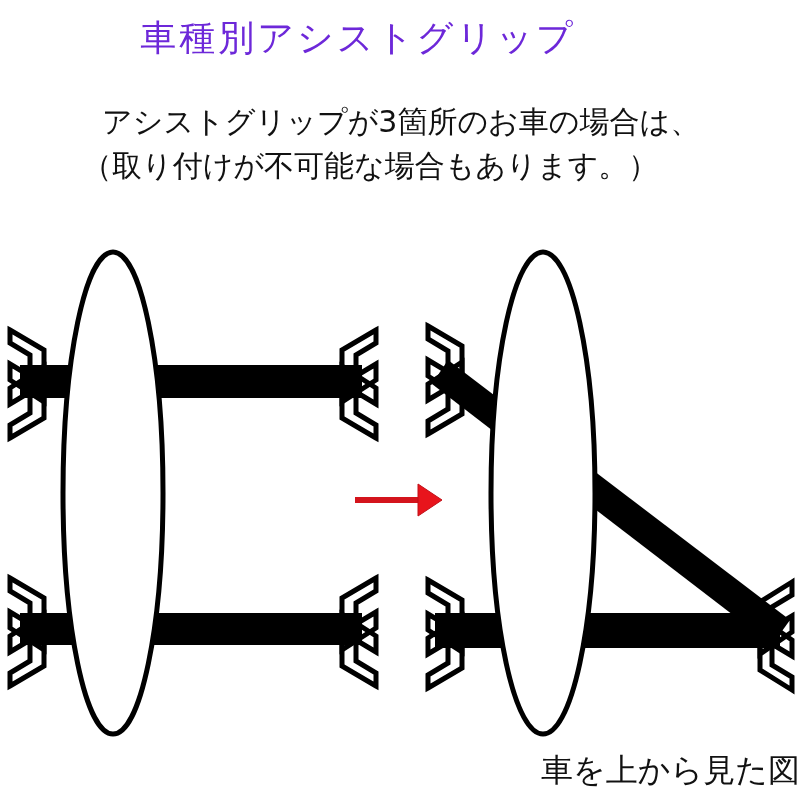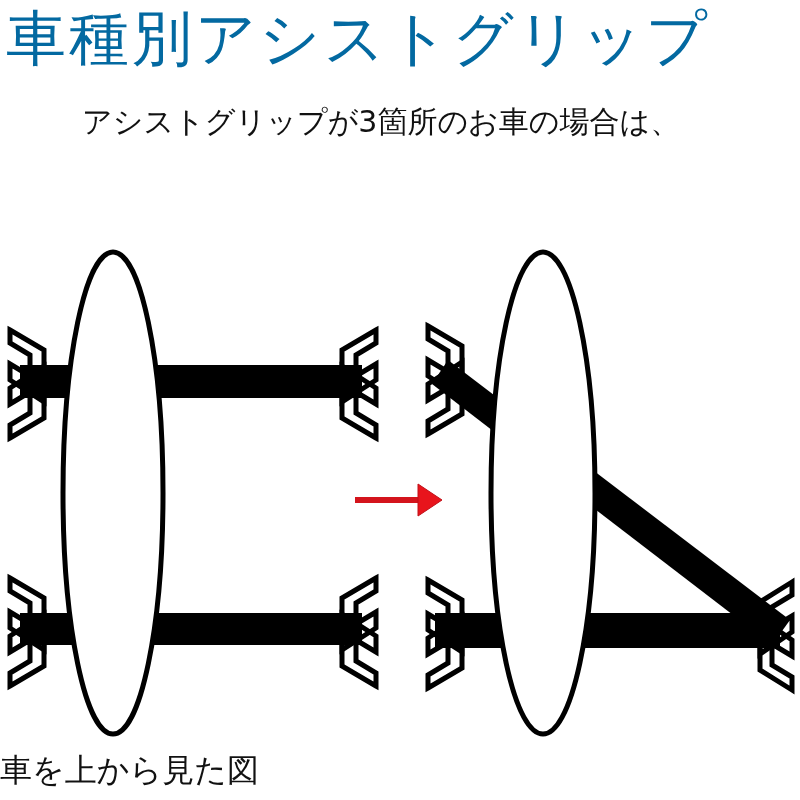--- a/index.html
+++ b/index.html
@@ -1,42 +1,43 @@
 <!DOCTYPE html>
 <html><head>
   <meta charset="utf-8">
   <style>
     html, body { margin: 0; padding: 0; background: #ffffff; }
     body { width: 800px; height: 800px; position: relative; overflow: hidden; }
     .title {
       position: absolute; left: 0; top: 2px; width: 716px; text-align: center;
       font-family: "DejaVu Serif", "Liberation Serif", serif;
-      font-size: 60px; color: #0369a1; letter-spacing: 3px; line-height: 72px;
+      font-size: 36px; color: #6d28d9; letter-spacing: 3px; line-height: 72px;
     }
     .desc {
       position: absolute; left: 82px; top: 100px;
       font-family: "DejaVu Sans", "Liberation Sans", sans-serif;
       font-size: 30px; color: #111; line-height: 44px;
     }
-    .desc div { white-space: nowrap; }
+    .desc div { white-space: nowrap; margin-left: 20px; }
     .desc .note { margin-left: 0; }
     .caption {
-      position: absolute; left: 0; top: 746px; width: 800px; text-align: left;
+      position: absolute; left: 0; top: 746px; width: 800px; text-align: right;
       font-family: "DejaVu Serif", "Liberation Serif", serif;
       font-size: 32px; color: #111; line-height: 48px;
     }
     svg.diagram { position: absolute; left: 0; top: 0; }
   </style>
 </head>
 <body>
 
 <div class="title">車種別アシストグリップ</div>
 
 <div class="desc">
   <div>アシストグリップが3箇所のお車の場合は、</div>
+  <div class="note">（取り付けが不可能な場合もあります。）</div>
 </div>
 
 <svg class="diagram" width="800" height="800" viewBox="0 0 800 800">
   <defs>
 
     <g id="grip-left">
       <path d="M -7 -34 L 33 -12 L 33 34 L 16 34 L 16 -2 L -7 -14 Z" fill="#fff" stroke="#000" stroke-width="5" stroke-linejoin="miter"></path>
       <path d="M -7 34 L 33 12 L 33 -34 L 16 -34 L 16 2 L -7 14 Z" fill="#fff" stroke="#000" stroke-width="5" stroke-linejoin="miter" transform="translate(0,0)"></path>
     </g>
   </defs>

